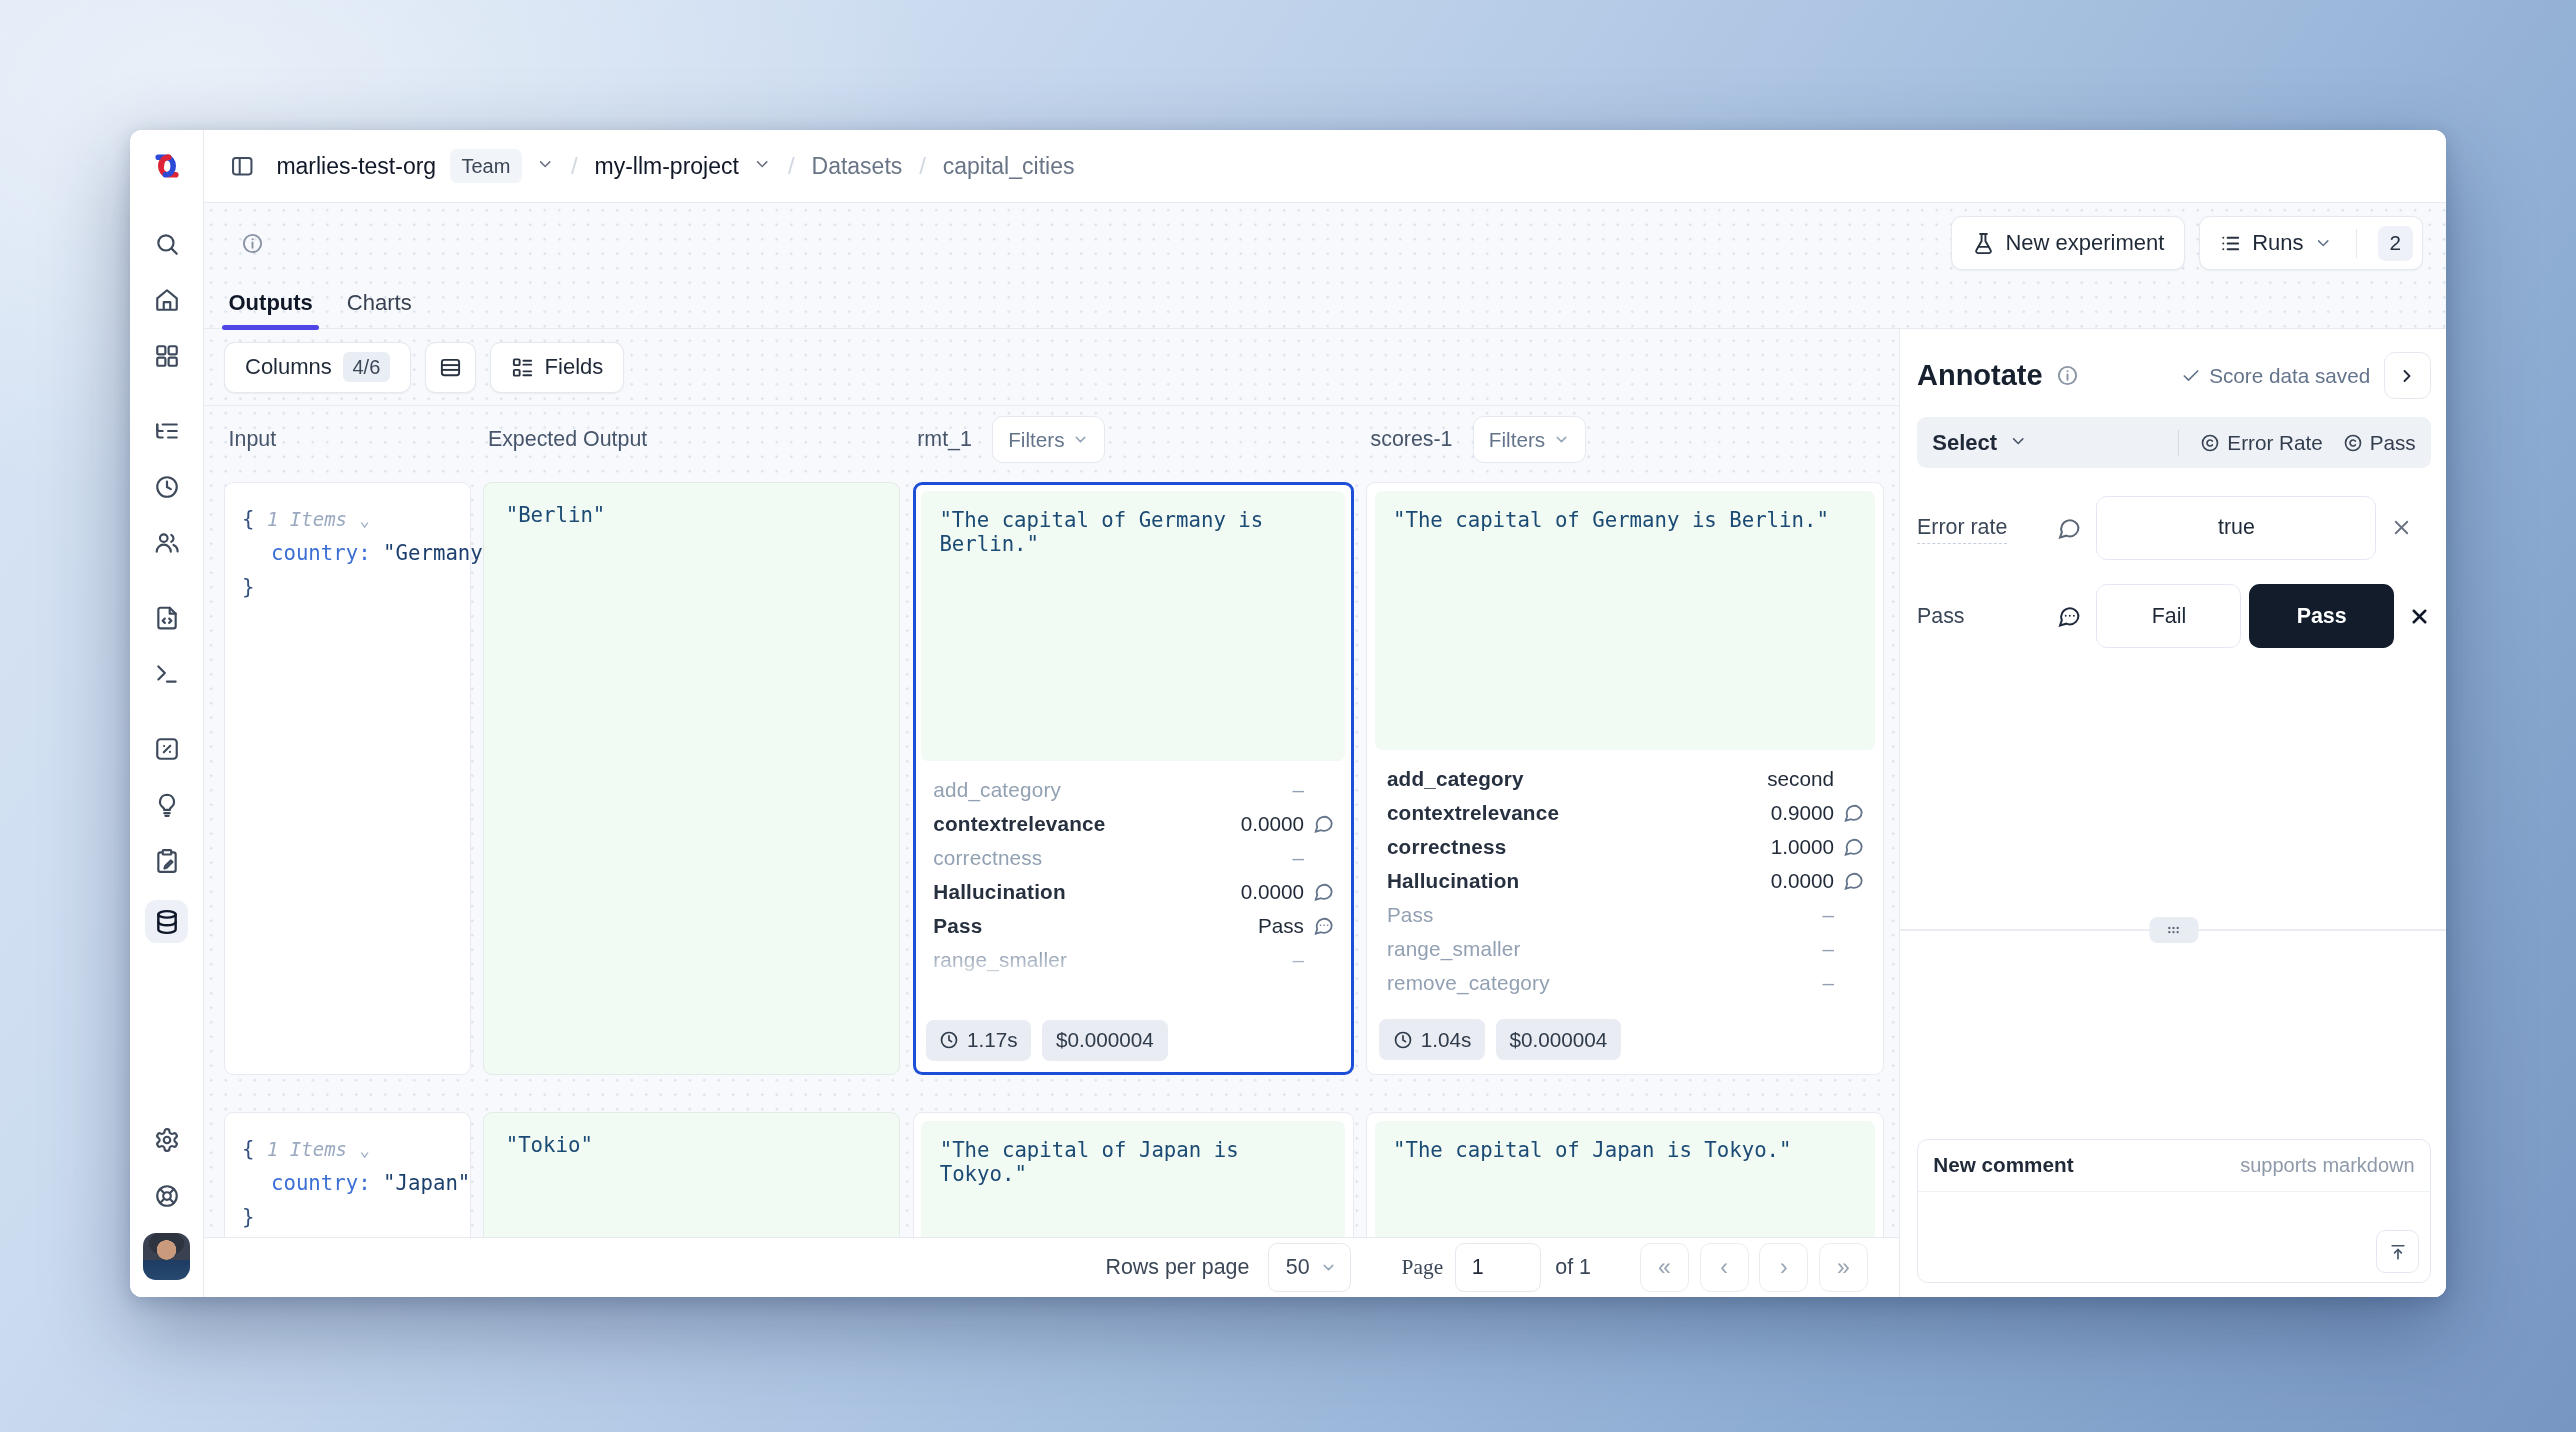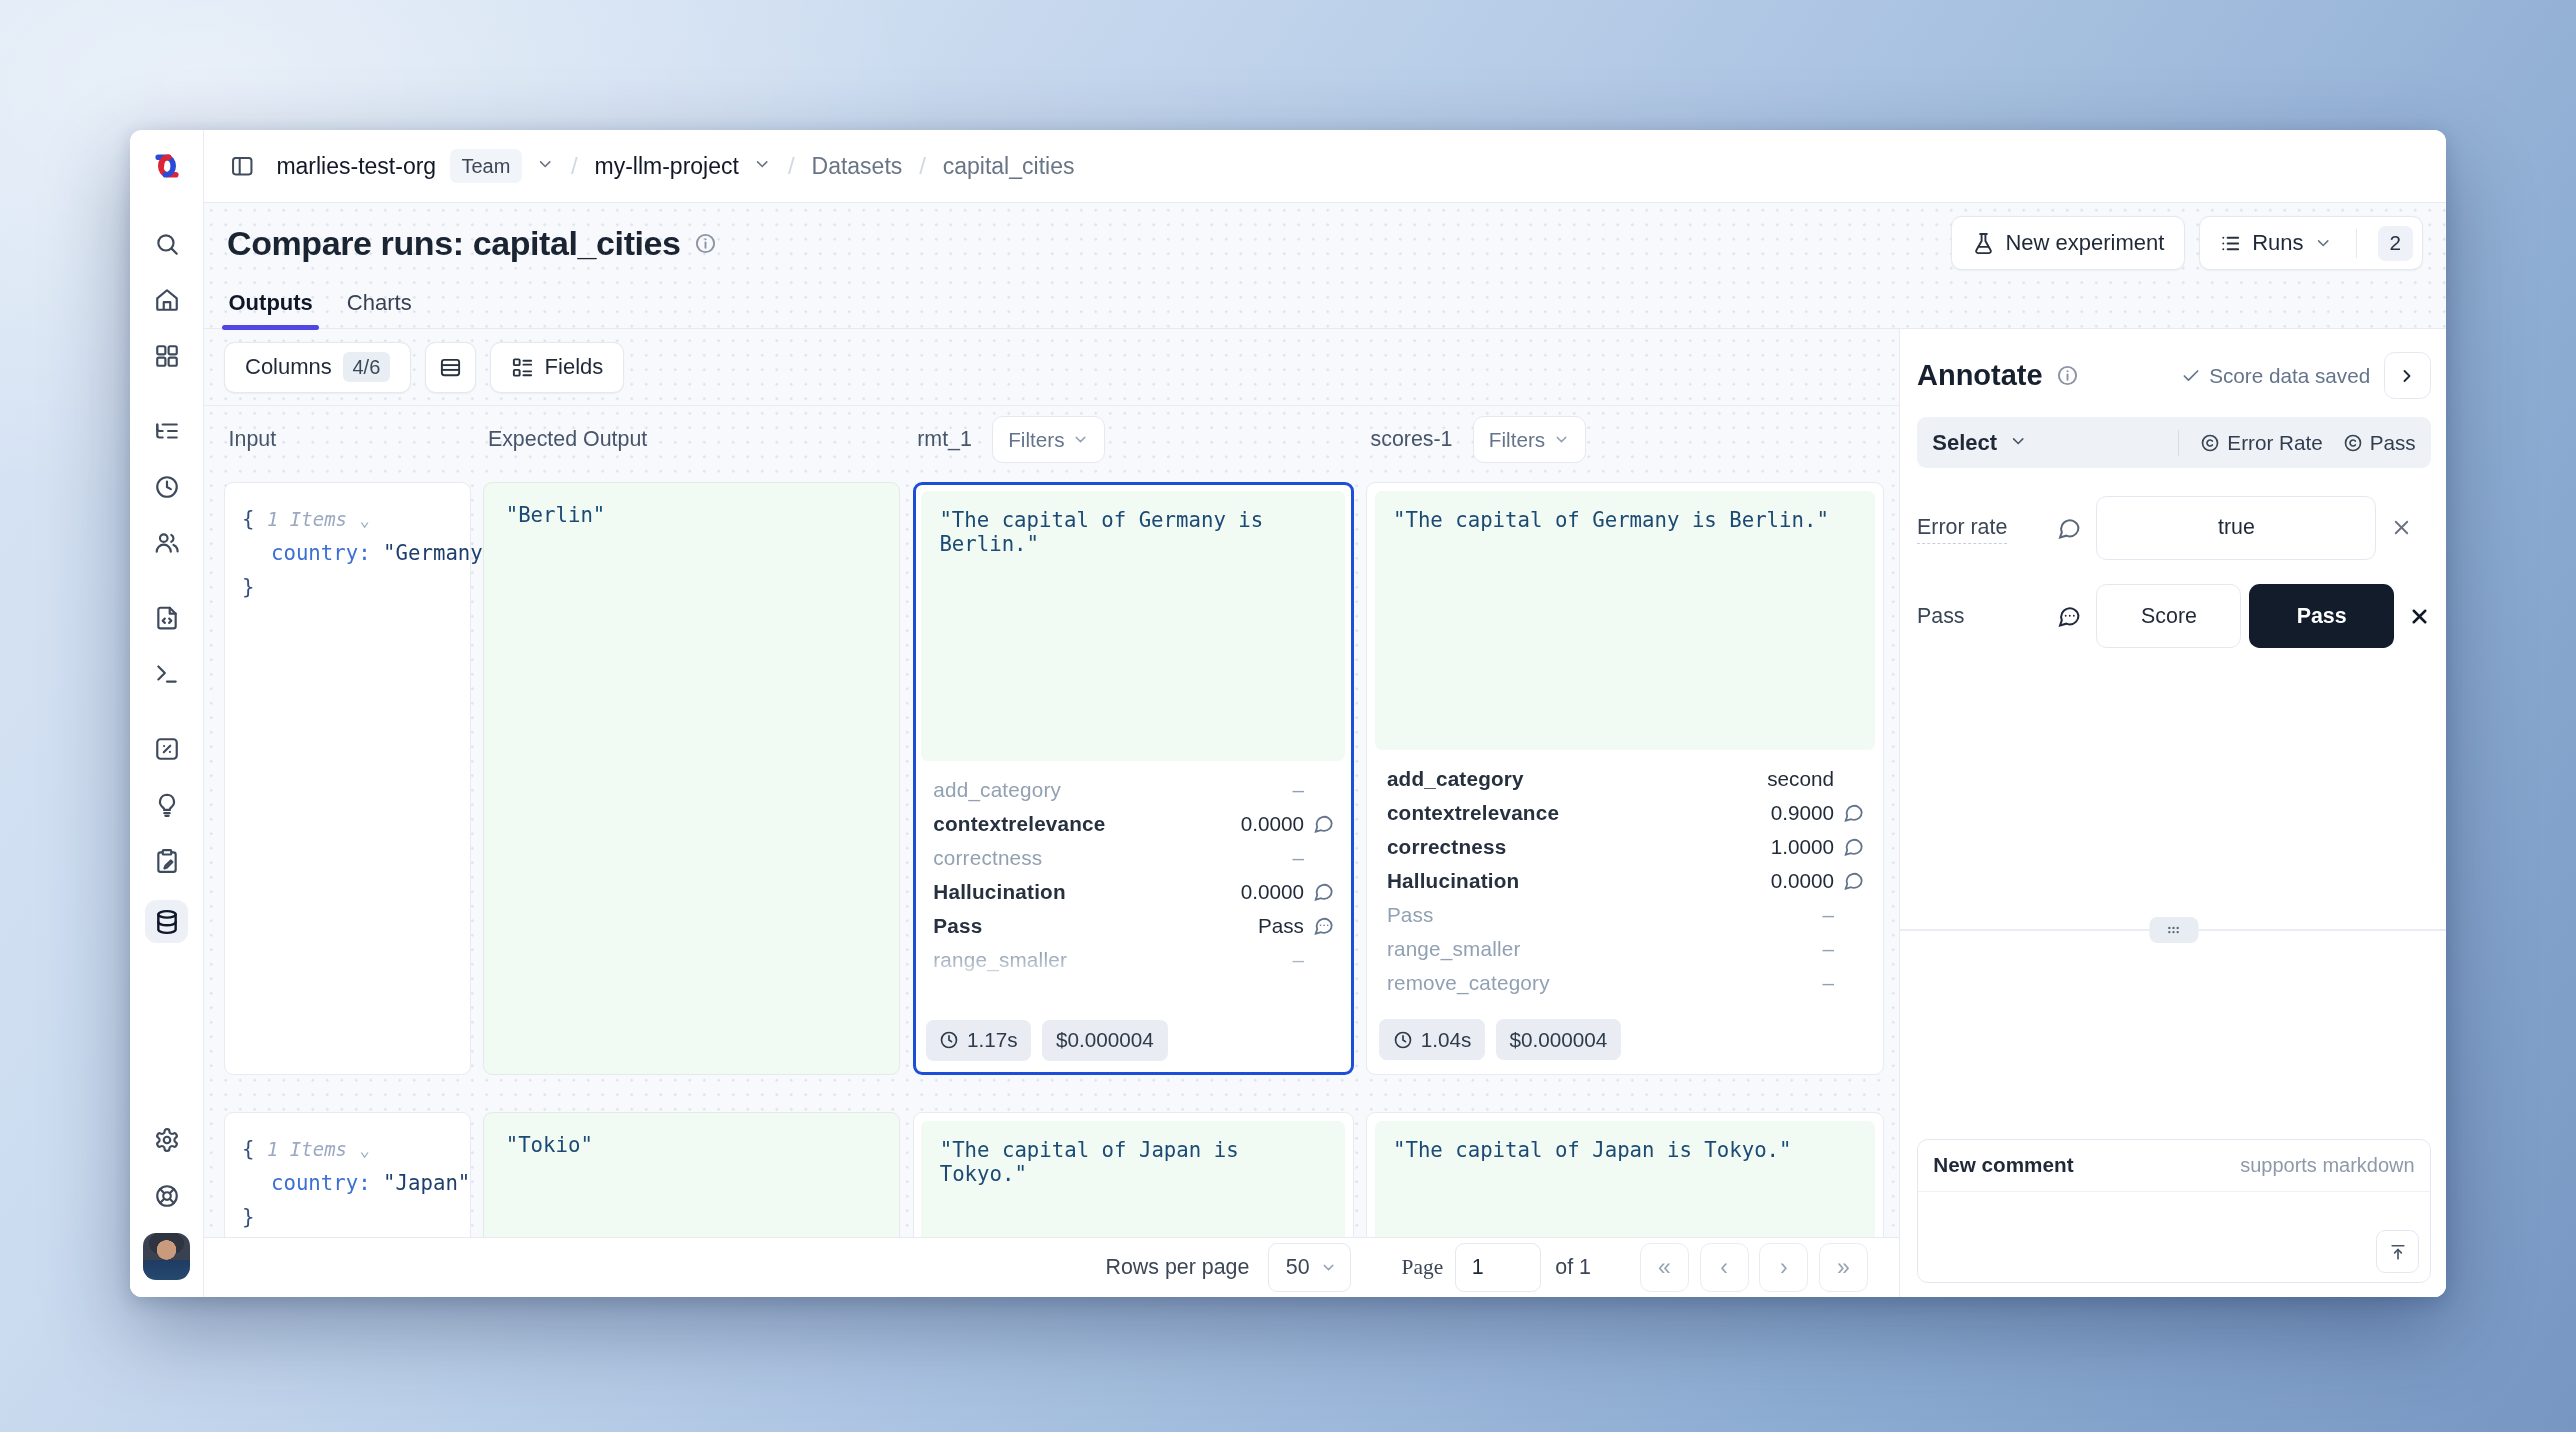--- a/index.html
+++ b/index.html
@@ -351,21 +351,20 @@
           <span class="crumb-sep">/</span>
           <span class="crumb-muted">Datasets</span>
           <span class="crumb-sep">/</span>
           <span class="crumb-muted">capital_cities</span>
         </div>
       </div>
 
       <div class="content">
 
         <div class="title-row">
-          <div class="page-title">Compare runs: capital_cities</div>
           <span class="info-ic">
               <svg viewBox="0 0 24 24" fill="none" stroke="currentColor" stroke-width="2" stroke-linecap="round">
                 <circle cx="12" cy="12" r="9"></circle>
                 <line x1="12" y1="11" x2="12" y2="16.5"></line>
                 <circle cx="12" cy="7.5" r="1.1" fill="currentColor" stroke="none"></circle>
               </svg>
             </span>
           <div class="title-actions">
             <button class="btn">
               <svg viewBox="0 0 24 24" fill="none" stroke="currentColor" stroke-width="2" stroke-linecap="round" stroke-linejoin="round">
@@ -722,21 +721,21 @@
                 <span class="a-lbl"><span>Pass</span></span>
                 <span class="a-bubble dark">
                     <svg viewBox="0 0 24 24" fill="none" stroke="currentColor" stroke-width="2">
                       <path d="M21 11.5a8.5 8.5 0 0 1-8.5 8.5c-1.2 0-2.4-.2-3.4-.7L3 21l1.7-5.1A8.5 8.5 0 1 1 21 11.5z"></path>
                       <circle cx="8.5" cy="11.5" r=".9" fill="currentColor" stroke="none"></circle>
                       <circle cx="12.5" cy="11.5" r=".9" fill="currentColor" stroke="none"></circle>
                       <circle cx="16.5" cy="11.5" r=".9" fill="currentColor" stroke="none"></circle>
                     </svg>
                   </span>
                 <div class="opt-btns">
-                  <div class="opt outline">Score</div>
+                  <div class="opt outline">Fail</div>
                   <div class="opt filled">Pass</div>
                 </div>
                 <span class="a-x bold">
                     <svg viewBox="0 0 24 24" fill="none" stroke="currentColor" stroke-width="2" stroke-linecap="round">
                       <line x1="6" y1="6" x2="18" y2="18"></line>
                       <line x1="18" y1="6" x2="6" y2="18"></line>
                     </svg>
                   </span>
               </div>
             </div>

